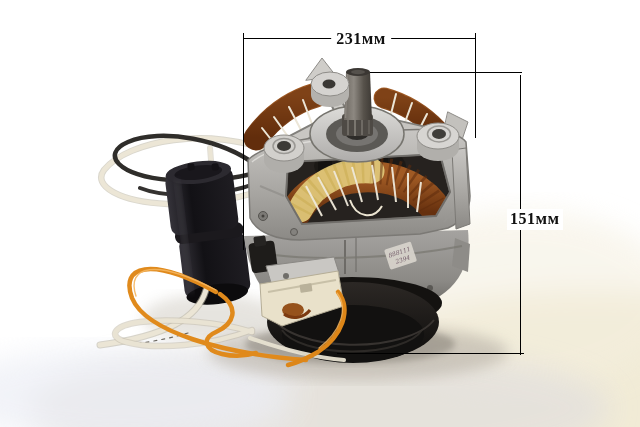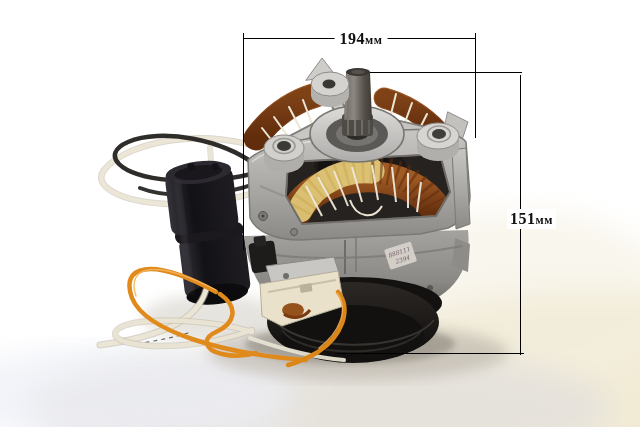--- a/index.html
+++ b/index.html
@@ -8,21 +8,21 @@
     background:#ffffff; overflow:hidden;
     font-family:"Liberation Serif", serif;
   }
   .photo-svg { position:absolute; left:0; top:0; z-index:1; }
   .dim-line { position:absolute; background:#000; z-index:2; }
   .dim-label {
     position:absolute; z-index:3; background:#ffffff; color:#111;
     font-weight:bold; font-size:16px; line-height:1.1;
     padding:1px 5px; white-space:nowrap; letter-spacing:0.5px;
   }
-  .dim-label .unit { font-size:12px; }
+  .dim-label .unit { font-size:17px; }
   #label-width { left:361px; top:29px; transform:translateX(-50%); }
   #label-height { left:507px; top:209px; padding:1px 3px; }
   #ext-left   { left:243px; top:33px;  width:1px;  height:217px; }
   #dim-top    { left:243px; top:38px;  width:233px; height:1px; }
   #ext-right  { left:475px; top:33px;  width:1px;  height:105px; }
   #ext-shaft  { left:370px; top:72px;  width:152px; height:1px; }
   #dim-vert   { left:520px; top:75px;  width:1px;  height:280px; }
   #ext-bottom { left:337px; top:353px; width:187px; height:1px; }
 </style>
 </head>
@@ -262,19 +262,19 @@
   </svg>
 
   <div class="dim-line" id="ext-left"></div>
   <div class="dim-line" id="dim-top"></div>
   <div class="dim-line" id="ext-right"></div>
   <div class="dim-line" id="ext-shaft"></div>
   <div class="dim-line" id="dim-vert"></div>
   <div class="dim-line" id="ext-bottom"></div>
 
   <div class="dim-label" id="label-width">
-    <span>194</span><span class="unit">мм</span>
+    <span>231</span><span class="unit">мм</span>
   </div>
   <div class="dim-label" id="label-height">
     <span>151</span><span class="unit">мм</span>
   </div>
 
 </div>
 
 </body></html>

